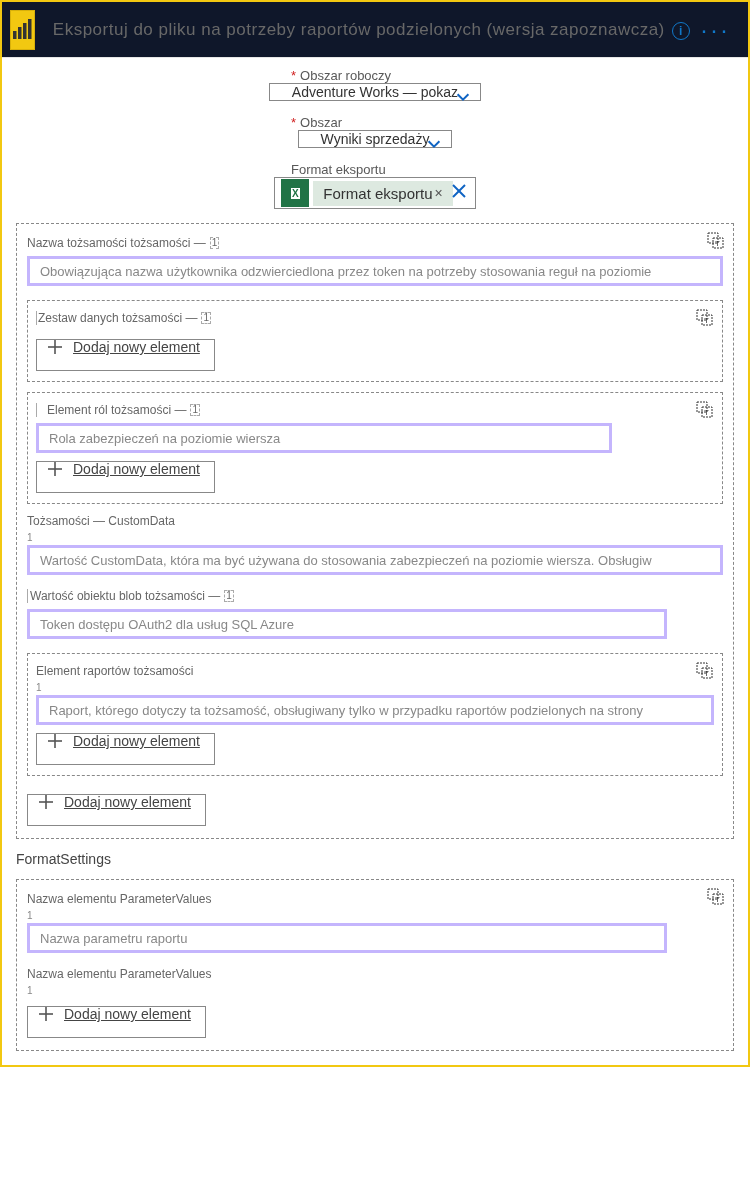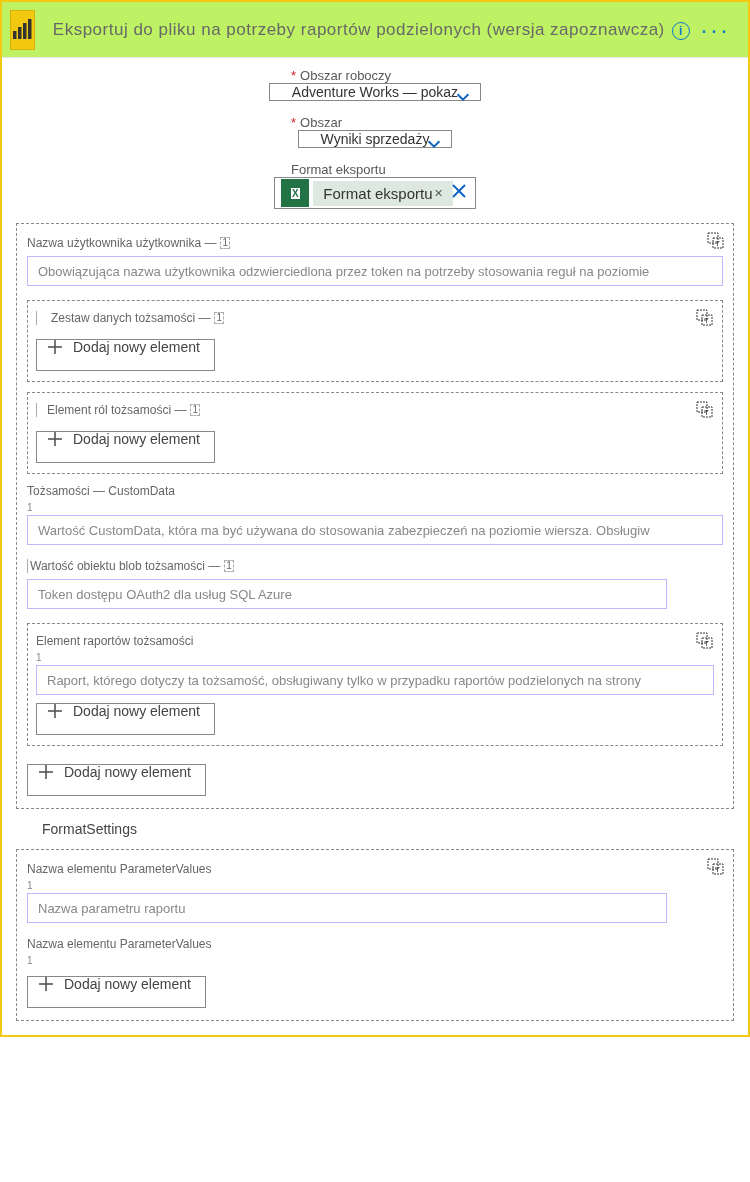--- a/index.html
+++ b/index.html
@@ -1,17 +1,17 @@
 <!DOCTYPE html>
 <html><head>
 <meta charset="utf-8">
 <style>
   * { box-sizing: border-box; font-family: "Segoe UI", Arial, sans-serif; }
   body { margin: 0; padding: 0; width: 750px; background: #fff; border: 2px solid #f2c811; }
-  .header { display: flex; align-items: center; height: 56px; background: #bef264; border-bottom: 1px solid #e6e6e6; padding: 0 8px; justify-content: center; }
+  .header { display: flex; align-items: center; height: 56px; background: #0f172a; border-bottom: 1px solid #e6e6e6; padding: 0 8px; justify-content: center; }
   .logo-box { width: 40px; height: 40px; background: #f2c811; display: flex; align-items: center; justify-content: center; margin-right: 18px; border: 1px solid #d8b00a; }
   .header-title { color: #686868; font-size: 17px; letter-spacing: 0.5px; flex: 1; white-space: nowrap; }
   .info-circle { width: 18px; height: 18px; border: 1.5px solid #1078c9; color: #1078c9; border-radius: 50%; display: inline-flex; align-items: center; justify-content: center; font-size: 12px; font-weight: bold; margin-left: 2px; }
   .more-dots { color: #1078c9; font-size: 24px; letter-spacing: 2px; padding: 0 10px; cursor: pointer; }
 
   .form-area { padding: 10px 14px 14px 14px; }
   .form-row { display: flex; align-items: center; margin-bottom: 14px; min-height: 30px; flex-direction: column; }
   .form-label { width: 168px; font-size: 13px; color: #585858; }
   .req { color: #d02020; margin-right: 4px; }
   .select-box { flex: 1; height: 30px; border: 1px solid #888; display: flex; align-items: center; padding: 0 22px; font-size: 14px; color: #333; position: relative; cursor: pointer; }
@@ -26,27 +26,27 @@
   .chip-label-wrap { background: #dde9e0; margin-left: 4px; padding: 4px 10px; display: flex; align-items: center; }
   .chip-label { font-size: 15px; color: #333; }
   .chip-x { margin-left: 2px; font-size: 14px; color: #555; }
 
   .group-outer { border: 1px dashed #888; padding: 12px 10px 12px 10px; margin-bottom: 12px; position: relative; }
   .group-inner { border: 1px dashed #888; padding: 10px 8px 10px 8px; margin-bottom: 10px; position: relative; }
   .group-label { font-size: 12px; color: #666; margin-bottom: 6px; display: flex; align-items: center; }
   .group-label .one { border: 1px dashed #aaa; font-size: 10px; padding: 0 1px; line-height: 10px; }
   .array-icon { position: absolute; right: 8px; top: 8px; cursor: pointer; }
   .array-icon svg { width: 18px; height: 18px; }
-  .text-input { width: 100%; height: 30px; border: 1px solid #c4b5fd; font-size: 13px; padding: 0 10px; color: #0f172a; background: #fff; }
+  .text-input { width: 100%; height: 30px; border: 3px solid #c4b5fd; font-size: 13px; padding: 0 10px; color: #0f172a; background: #fff; }
   .text-input::placeholder { color: #888; }
-  .add-btn { display: inline-flex; align-items: center; height: 32px; border: 1px solid #888; background: #fff; padding: 0 14px 16px 8px; cursor: pointer; font-size: 14px; color: #444; margin-top: 8px; }
+  .add-btn { display: inline-flex; align-items: center; height: 32px; border: 1px solid #888; background: #fff; padding: 0 14px 16px 8px; cursor: pointer; font-size: 14px; color: #444; margin-top: 8px; text-decoration: underline; }
   .add-btn .plus { width: 20px; height: 20px; margin-right: 8px; display: inline-flex; align-items: center; justify-content: center; }
   .add-btn .plus svg line { stroke: #555; stroke-width: 1.6; }
   .flat-row { display: flex; align-items: center; margin: 10px 0 12px 0; }
-  .flat-label { width: 168px; font-size: 14px; color: #444; margin-left: 26px; }
+  .flat-label { width: 168px; font-size: 14px; color: #444; }
   .flat-input { flex: 1; height: 30px; border: 1px solid #888; padding: 0 10px; font-size: 14px; color: #888; white-space: nowrap; overflow: hidden; display: flex; align-items: center; }
 </style>
 </head>
 <body>
 
 <div class="header">
   <div class="logo-box">
     <svg width="22" height="22" viewBox="0 0 22 22">
       <rect x="2" y="12" width="3.5" height="8" fill="#333"></rect>
       <rect x="7" y="8" width="3.5" height="12" fill="#333"></rect>
@@ -99,36 +99,36 @@
             <line x1="2" y1="2" x2="14" y2="14" stroke="#0f64c3" stroke-width="2"></line>
             <line x1="14" y1="2" x2="2" y2="14" stroke="#0f64c3" stroke-width="2"></line>
           </svg></span>
     </div>
   </div>
 
   <div class="group-outer">
 
     
     <div class="group-label">
-      <span>Nazwa użytkownika użytkownika —</span>
+      <span>Nazwa tożsamości tożsamości —</span>
         <span class="one" style="margin-left:4px;">1</span>
     </div>
     <span class="array-icon">
       <svg viewBox="0 0 18 18">
           <rect x="1" y="1" width="10" height="10" fill="none" stroke="#333" stroke-dasharray="2 1"></rect>
           <rect x="6" y="6" width="10" height="10" fill="none" stroke="#333" stroke-dasharray="2 1"></rect>
           <text x="8" y="14" font-size="8" fill="#333">T</text>
         </svg>
     </span>
     <input class="text-input" placeholder="Obowiązująca nazwa użytkownika odzwierciedlona przez token na potrzeby stosowania reguł na poziomie" style="">
 
     
     <div class="group-inner" style="margin-top:14px;">
       <div class="group-label">
-        <span style="border-left:1px solid #aaa;padding-left:14px;">Zestaw danych tożsamości —</span>
+        <span style="border-left:1px solid #aaa;padding-left:1px;">Zestaw danych tożsamości —</span>
           <span class="one" style="margin-left:4px;">1</span>
       </div>
       <span class="array-icon">
         <svg viewBox="0 0 18 18">
             <rect x="1" y="1" width="10" height="10" fill="none" stroke="#333" stroke-dasharray="2 1"></rect>
             <rect x="6" y="6" width="10" height="10" fill="none" stroke="#333" stroke-dasharray="2 1"></rect>
             <text x="8" y="14" font-size="8" fill="#333">T</text>
           </svg>
       </span>
       <div><button class="add-btn">
@@ -148,20 +148,21 @@
         <span style="border-left:1px solid #aaa;padding-left:10px;">Element ról tożsamości —</span>
           <span class="one" style="margin-left:4px;">1</span>
       </div>
       <span class="array-icon">
         <svg viewBox="0 0 18 18">
             <rect x="1" y="1" width="10" height="10" fill="none" stroke="#333" stroke-dasharray="2 1"></rect>
             <rect x="6" y="6" width="10" height="10" fill="none" stroke="#333" stroke-dasharray="2 1"></rect>
             <text x="8" y="14" font-size="8" fill="#333">T</text>
           </svg>
       </span>
+      <input class="text-input" style="width: 85%;" placeholder="Rola zabezpieczeń na poziomie wiersza">
       <div><button class="add-btn">
             <span class="plus">
               <svg viewBox="0 0 20 20">
                 <line x1="10" y1="3" x2="10" y2="17"></line>
                 <line x1="3" y1="10" x2="17" y2="10"></line>
               </svg>
             </span>
             <span>Dodaj nowy element</span>
           </button></div>
     </div>

